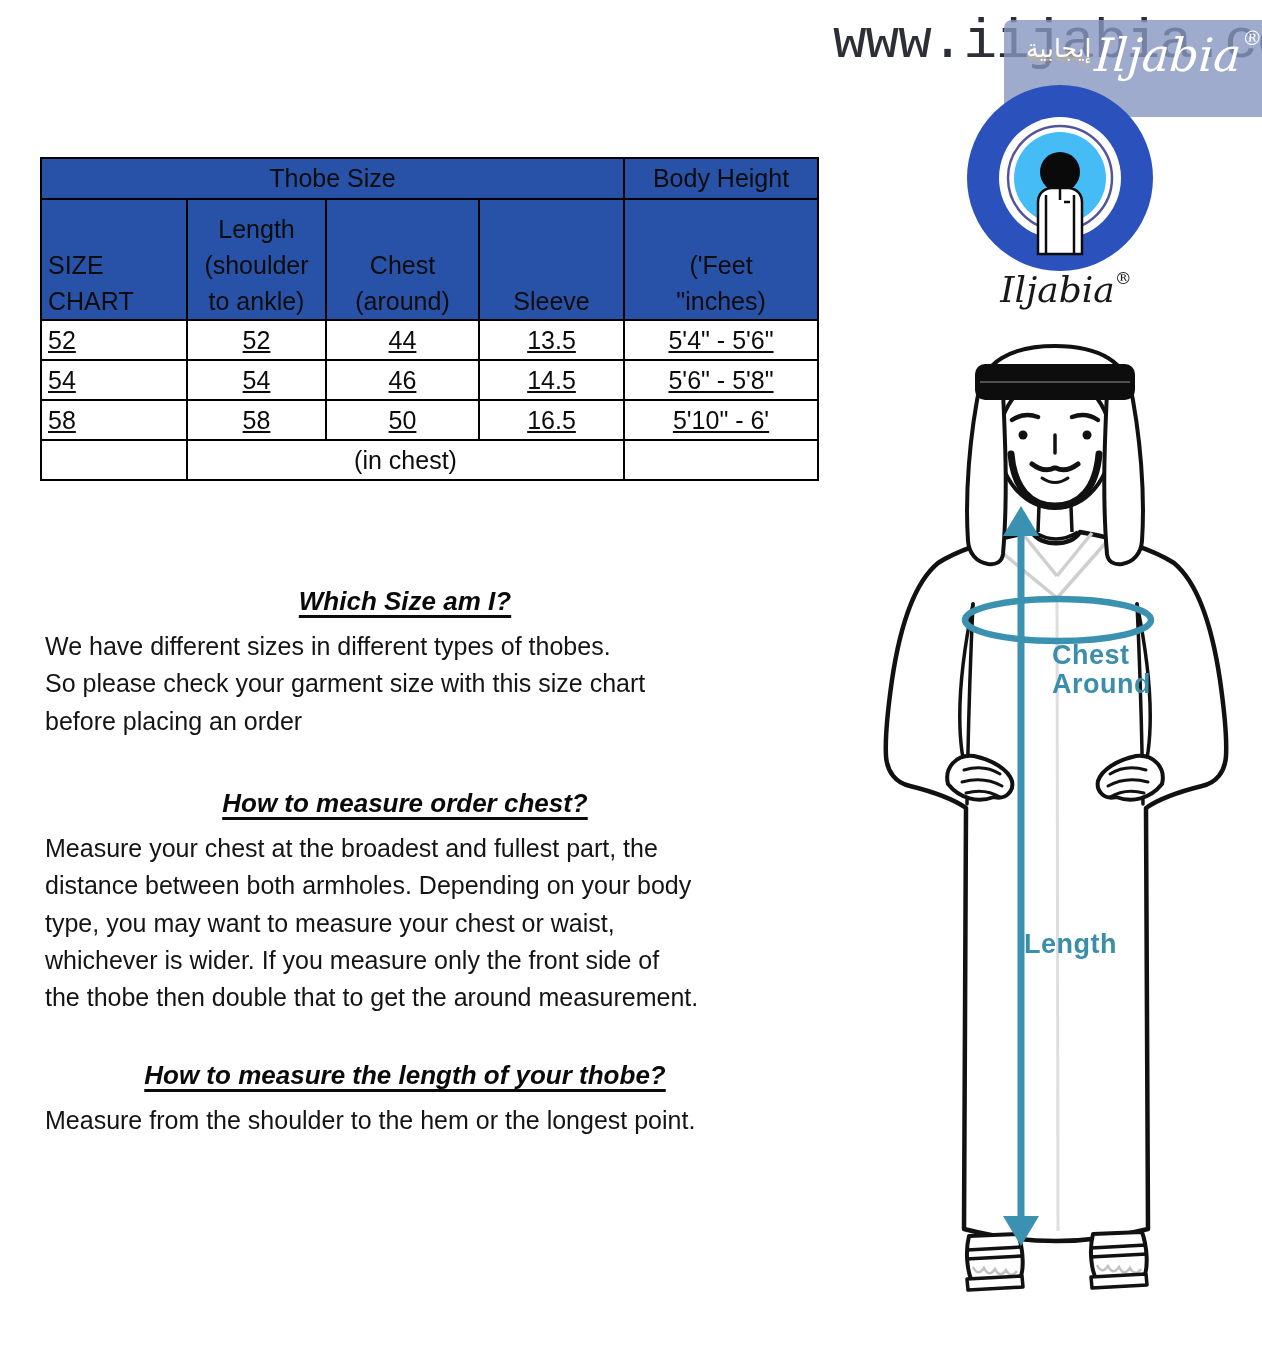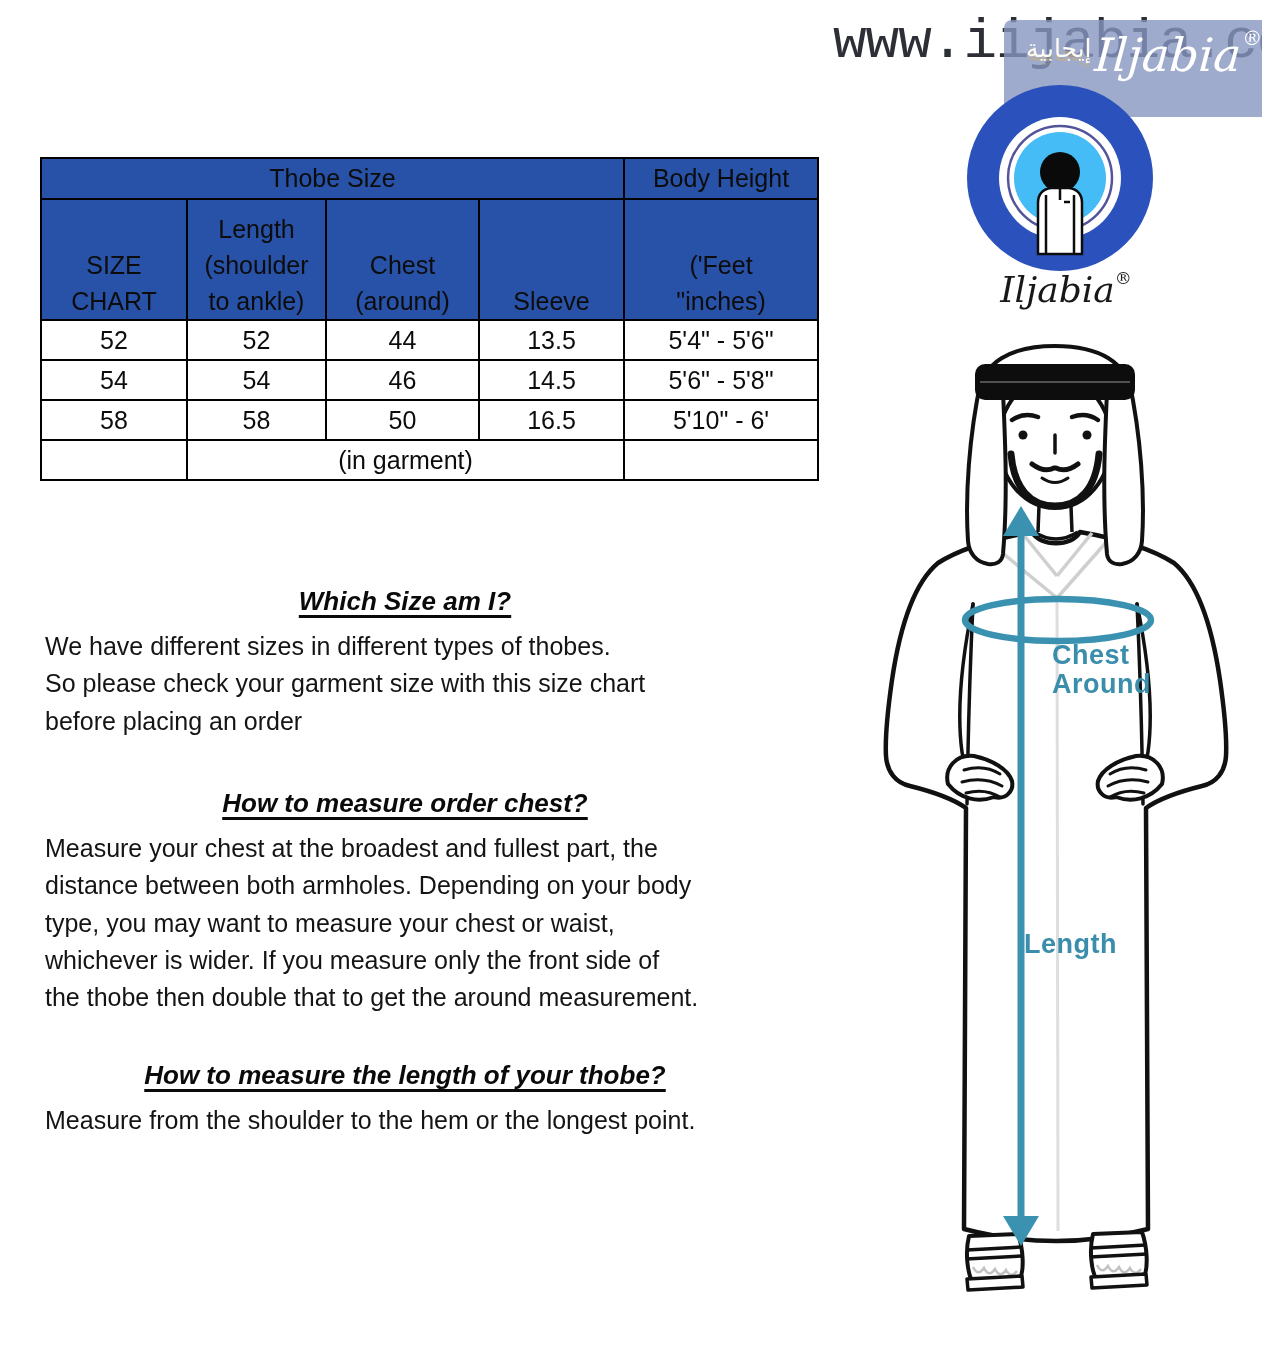--- a/index.html
+++ b/index.html
@@ -44,23 +44,23 @@
     border:2.5px solid #000; table-layout:fixed; width:777px;
   }
   table.size-table td {
     border:2px solid #000; padding:0 6px; font-size:25px; color:#0c0c0c;
     overflow:hidden;
   }
   td.bl { background:#2852a8; color:#ffffff; font-size:26px; }
   .group-row td { height:39px; text-align:center; vertical-align:middle; font-size:27px; }
   .head-row td { height:119px; vertical-align:bottom; padding-bottom:6px; line-height:36px; }
   .center { text-align:center; }
-  .leftal { text-align:center;margin-left:12px; }
+  .leftal { text-align:left;margin-left:12px; }
   .prelines { white-space:pre-line; }
-  .data-row td { height:38px; vertical-align:middle; }
+  .data-row td { height:38px; vertical-align:middle;text-decoration:underline; }
   .foot-row td { height:38px; vertical-align:middle; }
   td.nb { border:none; background:#fff; }
 
   
   .txt-section { position:absolute; left:45px; width:720px; }
   .sec-1 { top:586px; }
   .sec-2 { top:788px; }
   .sec-3 { top:1060px; }
   .sec-heading {
     font-size:26px; font-weight:bold; font-style:italic; color:#0a0a0a;
@@ -151,21 +151,21 @@
     </tr>
     <tr class="data-row">
       <td class="leftal">58</td>
       <td class="center">58</td>
       <td class="center">50</td>
       <td class="center">16.5</td>
       <td class="center">5'10" - 6'</td>
     </tr>
     <tr class="foot-row">
       <td class="nb"></td>
-      <td colspan="3" class="center">(in garment)</td>
+      <td colspan="3" class="center">(in chest)</td>
       <td class="nb"></td>
     </tr>
   </tbody>
     </table>
 
   <div class="txt-section sec-1">
     <h3 class="sec-heading">Which Size am I?</h3>
     <p class="sec-body">We have different sizes in different types of thobes.
 So please check your garment size with this size chart
 before placing an order</p>

